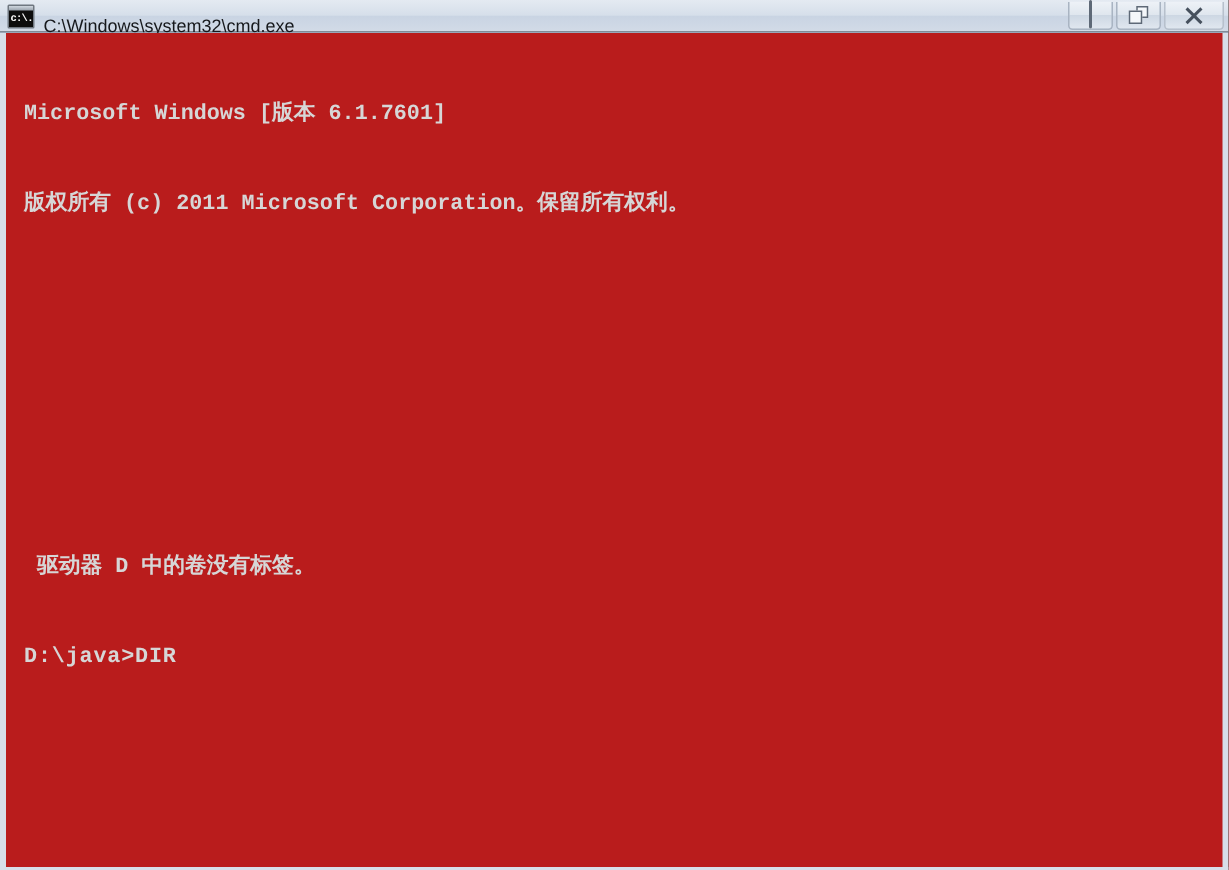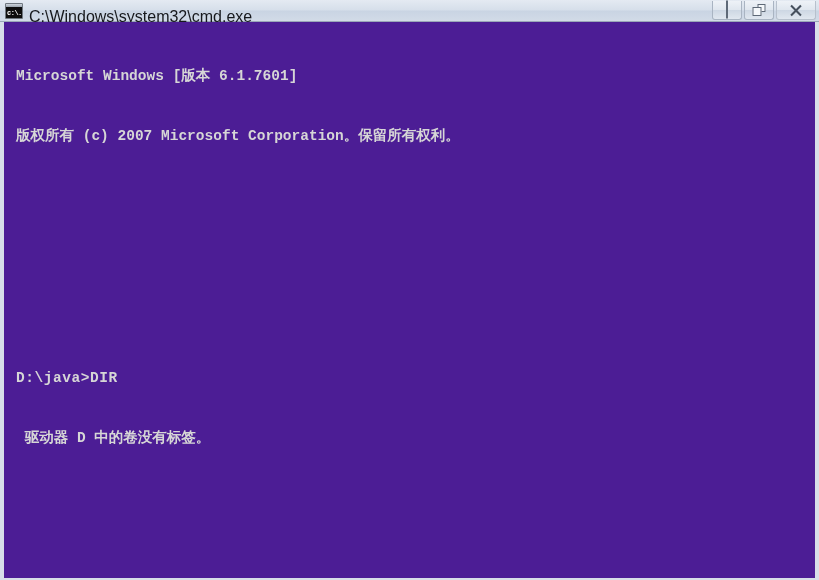--- a/index.html
+++ b/index.html
@@ -63,21 +63,21 @@
     bottom: 0px;
     font-family: "Liberation Mono", monospace;
     font-size: 7px;
     line-height: 9px;
     color: #ffffff;
     letter-spacing: -0.5px;
     font-weight: bold;
   }
   .title-text {
     font-family: "Liberation Sans", sans-serif;
-    font-size: 16px;
+    font-size: 12px;
     color: #16181c;
     white-space: nowrap;
     line-height: 14px;
     margin-top: 12px;
   }
 
   
   .win-buttons {
     position: absolute;
     right: 3px;
@@ -151,21 +151,21 @@
   .g-close i.b { transform: rotate(-45deg); }
 
   
   .console {
     position: absolute;
     top: 22px;
     left: 0;
     width: 819px;
     height: 558px;
     box-sizing: border-box;
-    background: #4c1d95;
+    background: #b91c1c;
     border-left: 4px solid #d7dee8;
     border-right: 4px solid #d7dee8;
     border-bottom: 2px solid #d7dee8;
     overflow: hidden;
   }
   .screen {
     position: absolute;
     top: 4px;
     left: 12px;
     right: 0;
@@ -215,26 +215,26 @@
           <i class="a"></i>
             <i class="b"></i>
         </span>
       </span>
     </span>
   </div>
 
   <div class="console">
     <div class="screen">
       <div class="line cjk">Microsoft Windows [版本 6.1.7601]</div>
-      <div class="line cjk">版权所有 (c) 2007 Microsoft Corporation。保留所有权利。</div>
+      <div class="line cjk">版权所有 (c) 2011 Microsoft Corporation。保留所有权利。</div>
       <div class="line blank"></div>
       <div class="line blank"></div>
       <div class="line blank"></div>
+      <div class="line cjk"> 驱动器 D 中的卷没有标签。</div>
       <div class="line">D:\java&gt;DIR</div>
-      <div class="line cjk"> 驱动器 D 中的卷没有标签。</div>
       
       
       
       
       
       
       
       
       
       

